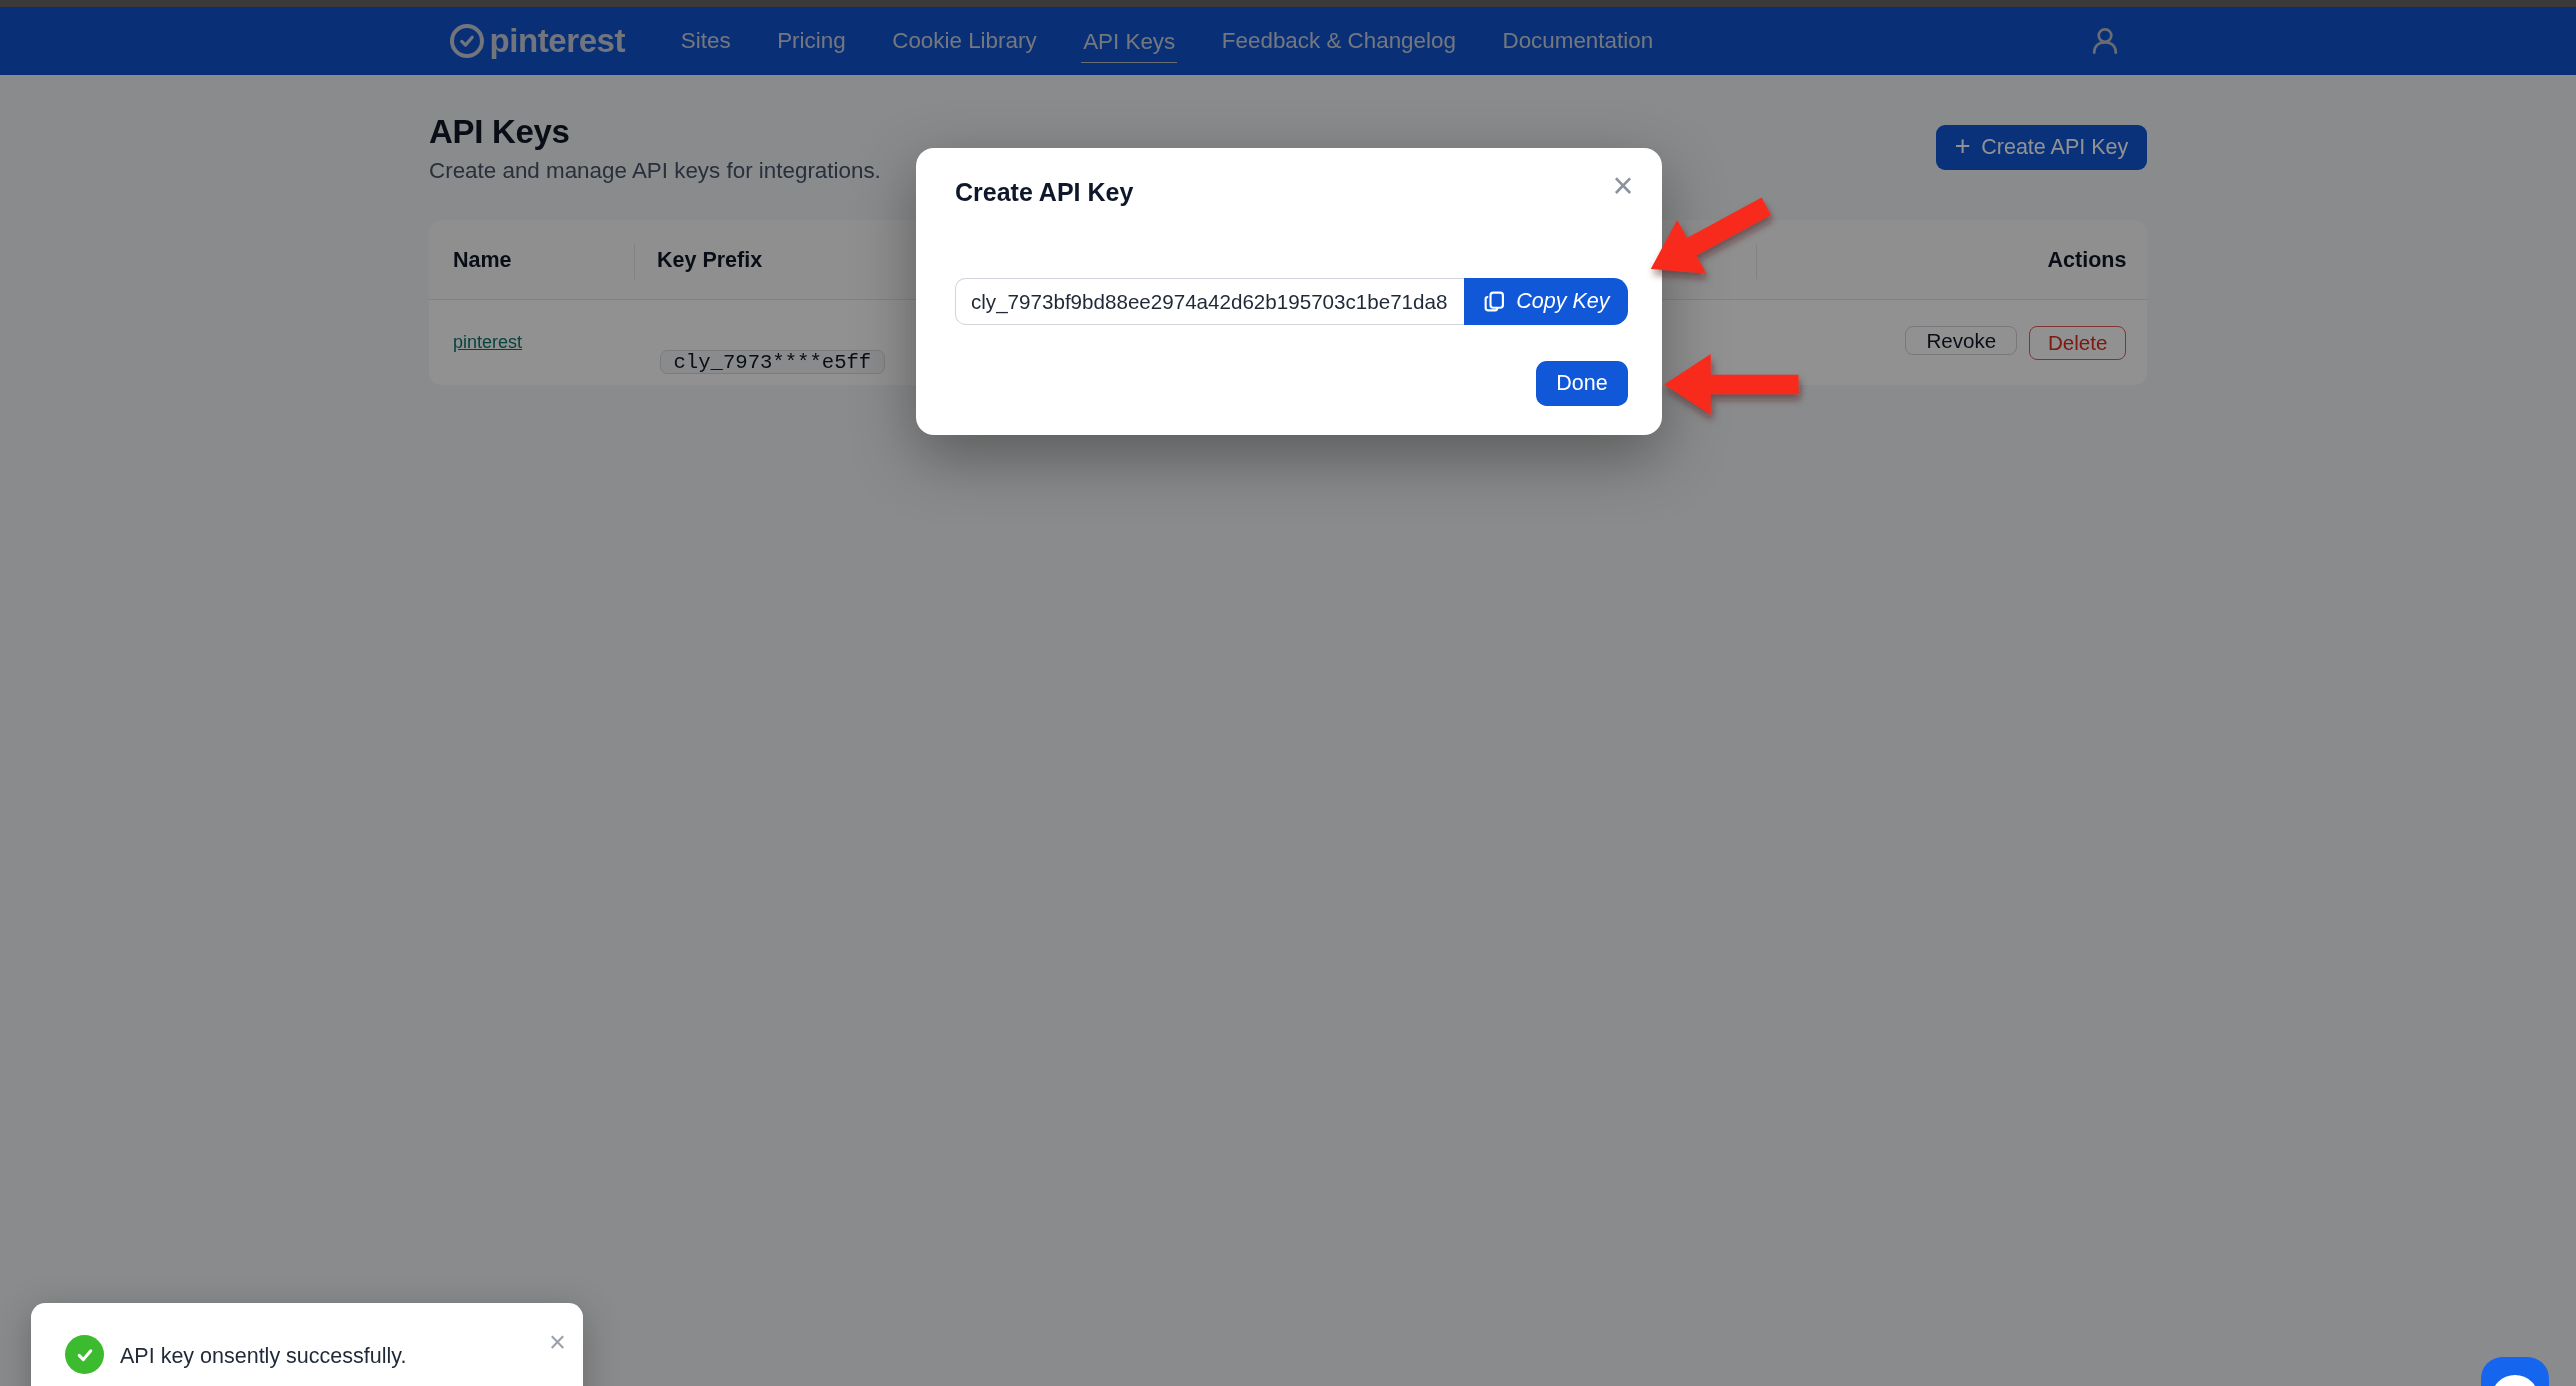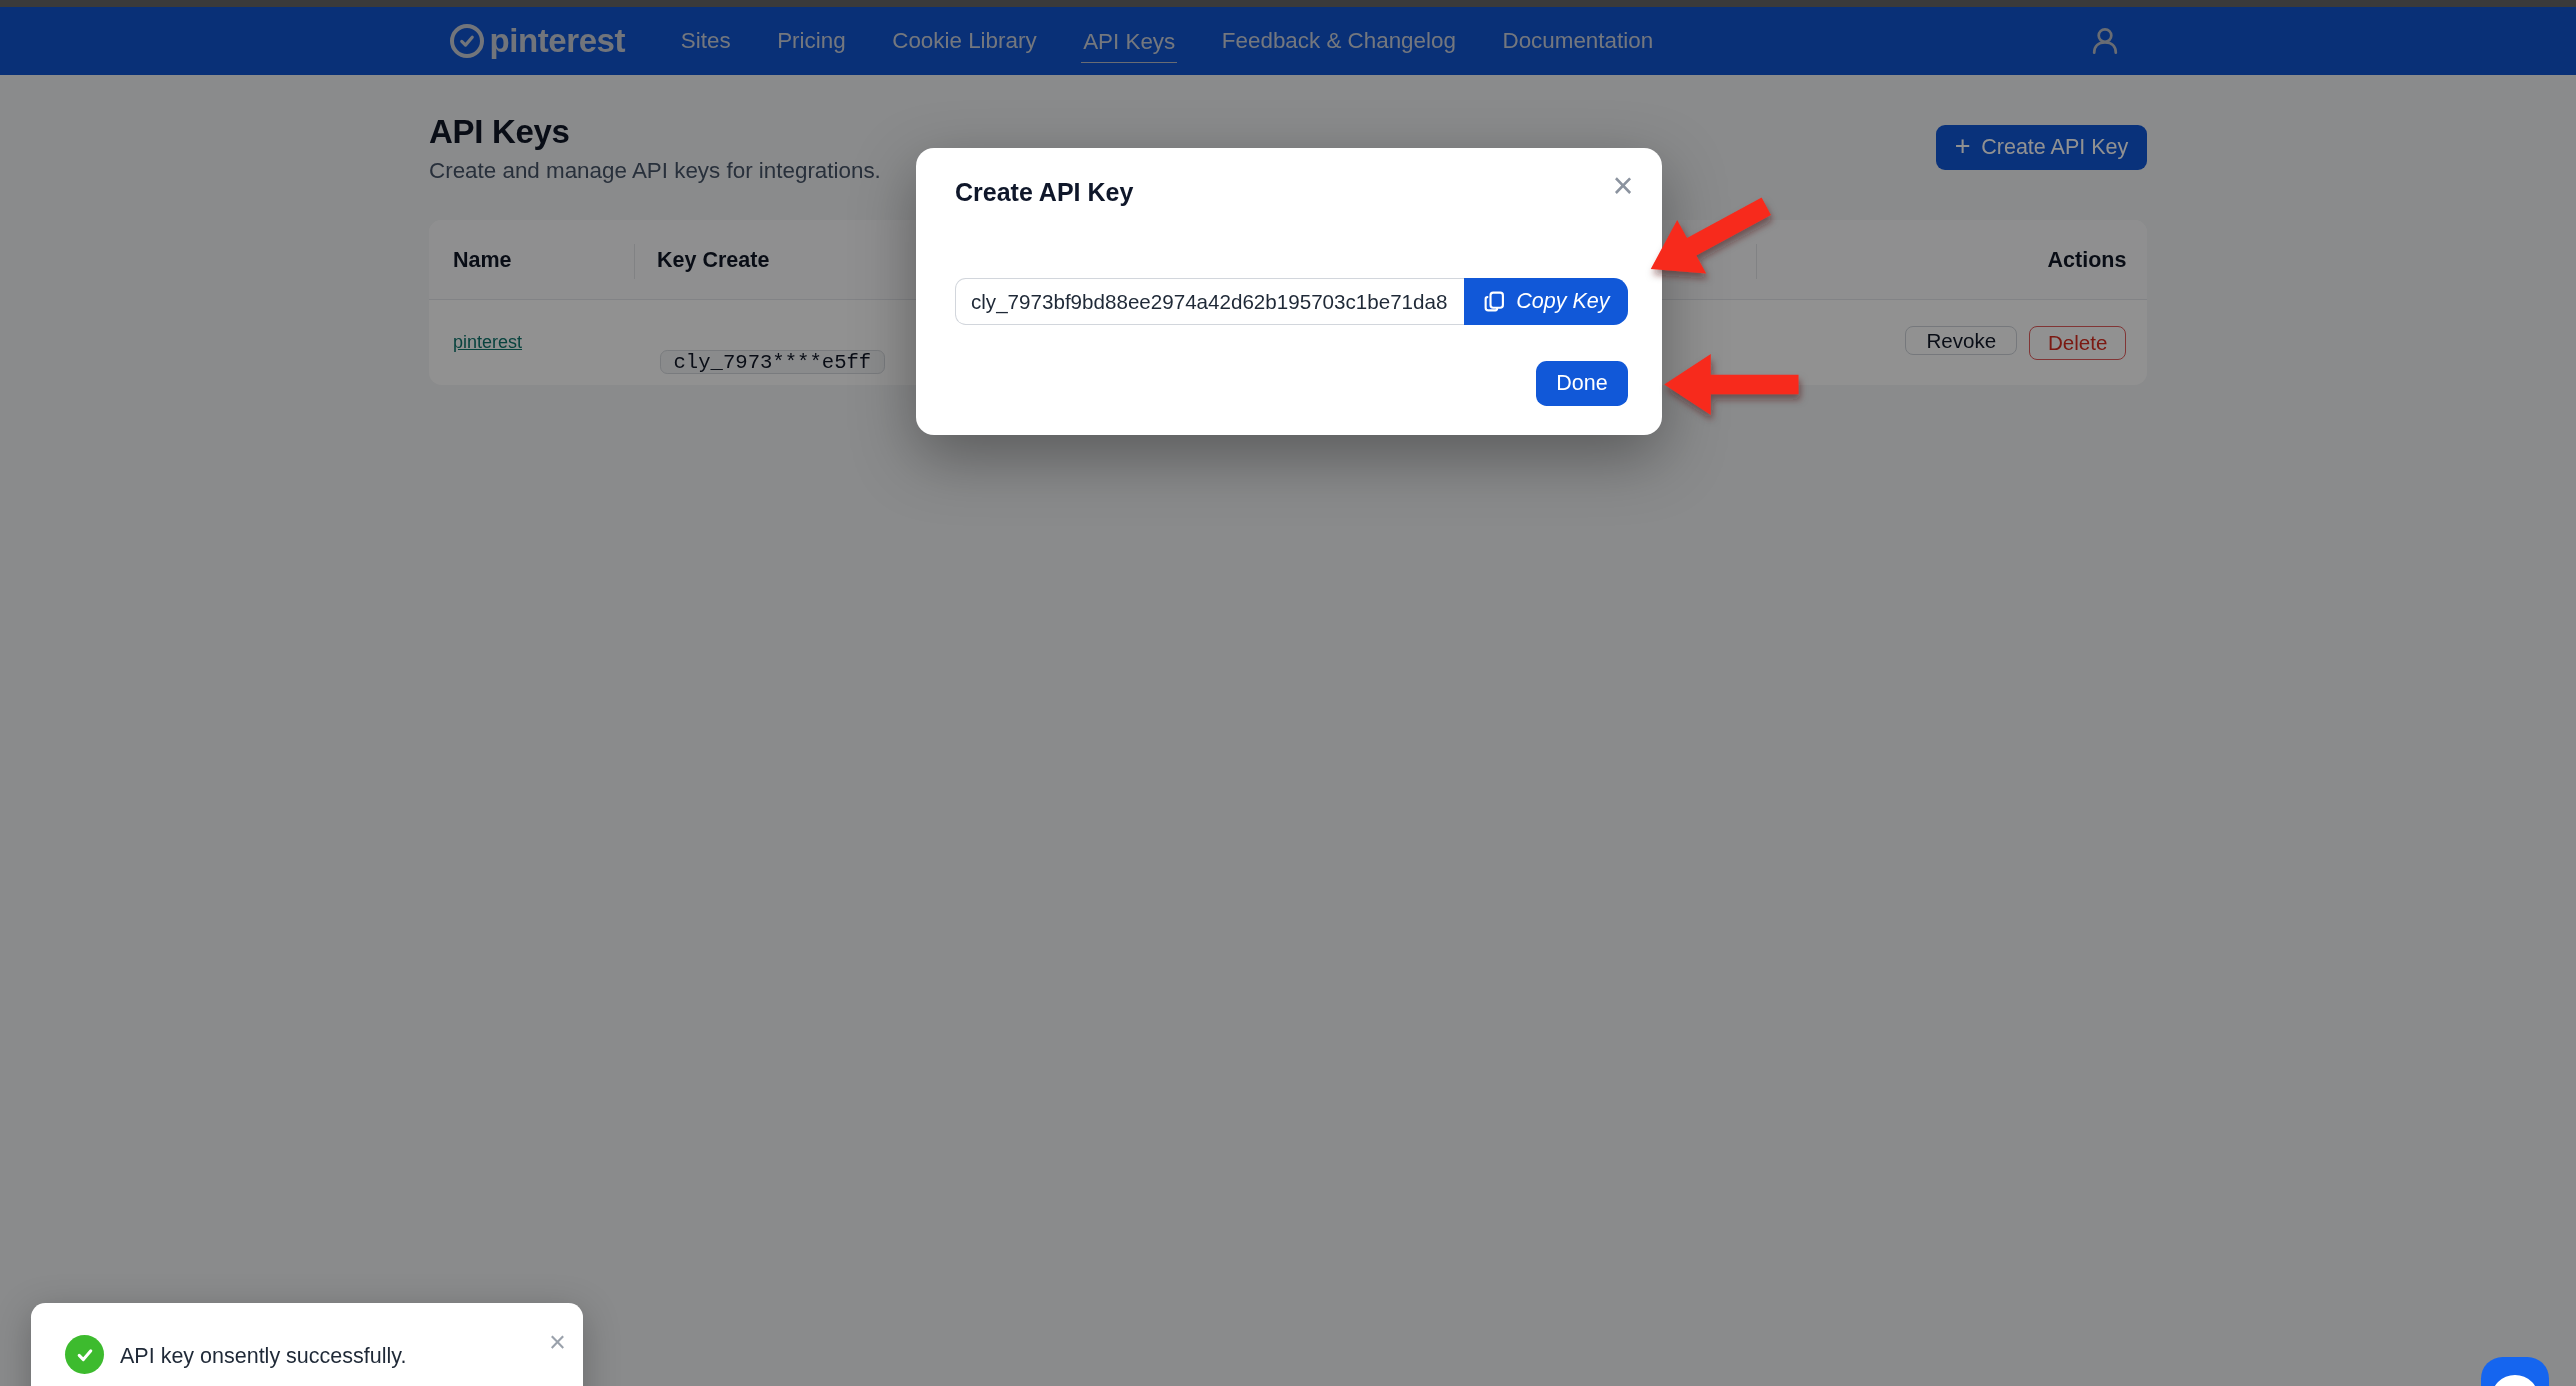--- a/index.html
+++ b/index.html
@@ -97,21 +97,21 @@
 <div class="page-title">API Keys</div>
 <div class="page-subtitle">Create and manage API keys for integrations.</div>
 <button class="create-btn">
   <span class="plus">+</span>
   <span>Create API Key</span>
 </button>
 
 <div class="card">
   <div class="card-header">
     <span class="th th-name">Name</span>
-    <span class="th th-prefix">Key Create</span>
+    <span class="th th-prefix">Key Prefix</span>
     <span class="th th-actions">Actions</span>
     <span class="col-divider d1"></span>
     <span class="col-divider d2"></span>
   </div>
   <div>
     <span class="cell-name">pinterest</span>
     <span class="key-badge">cly_7973****e5ff</span>
     <span class="row-actions">
       <button class="btn-revoke">Revoke</button>
       <button class="btn-delete">Delete</button>

